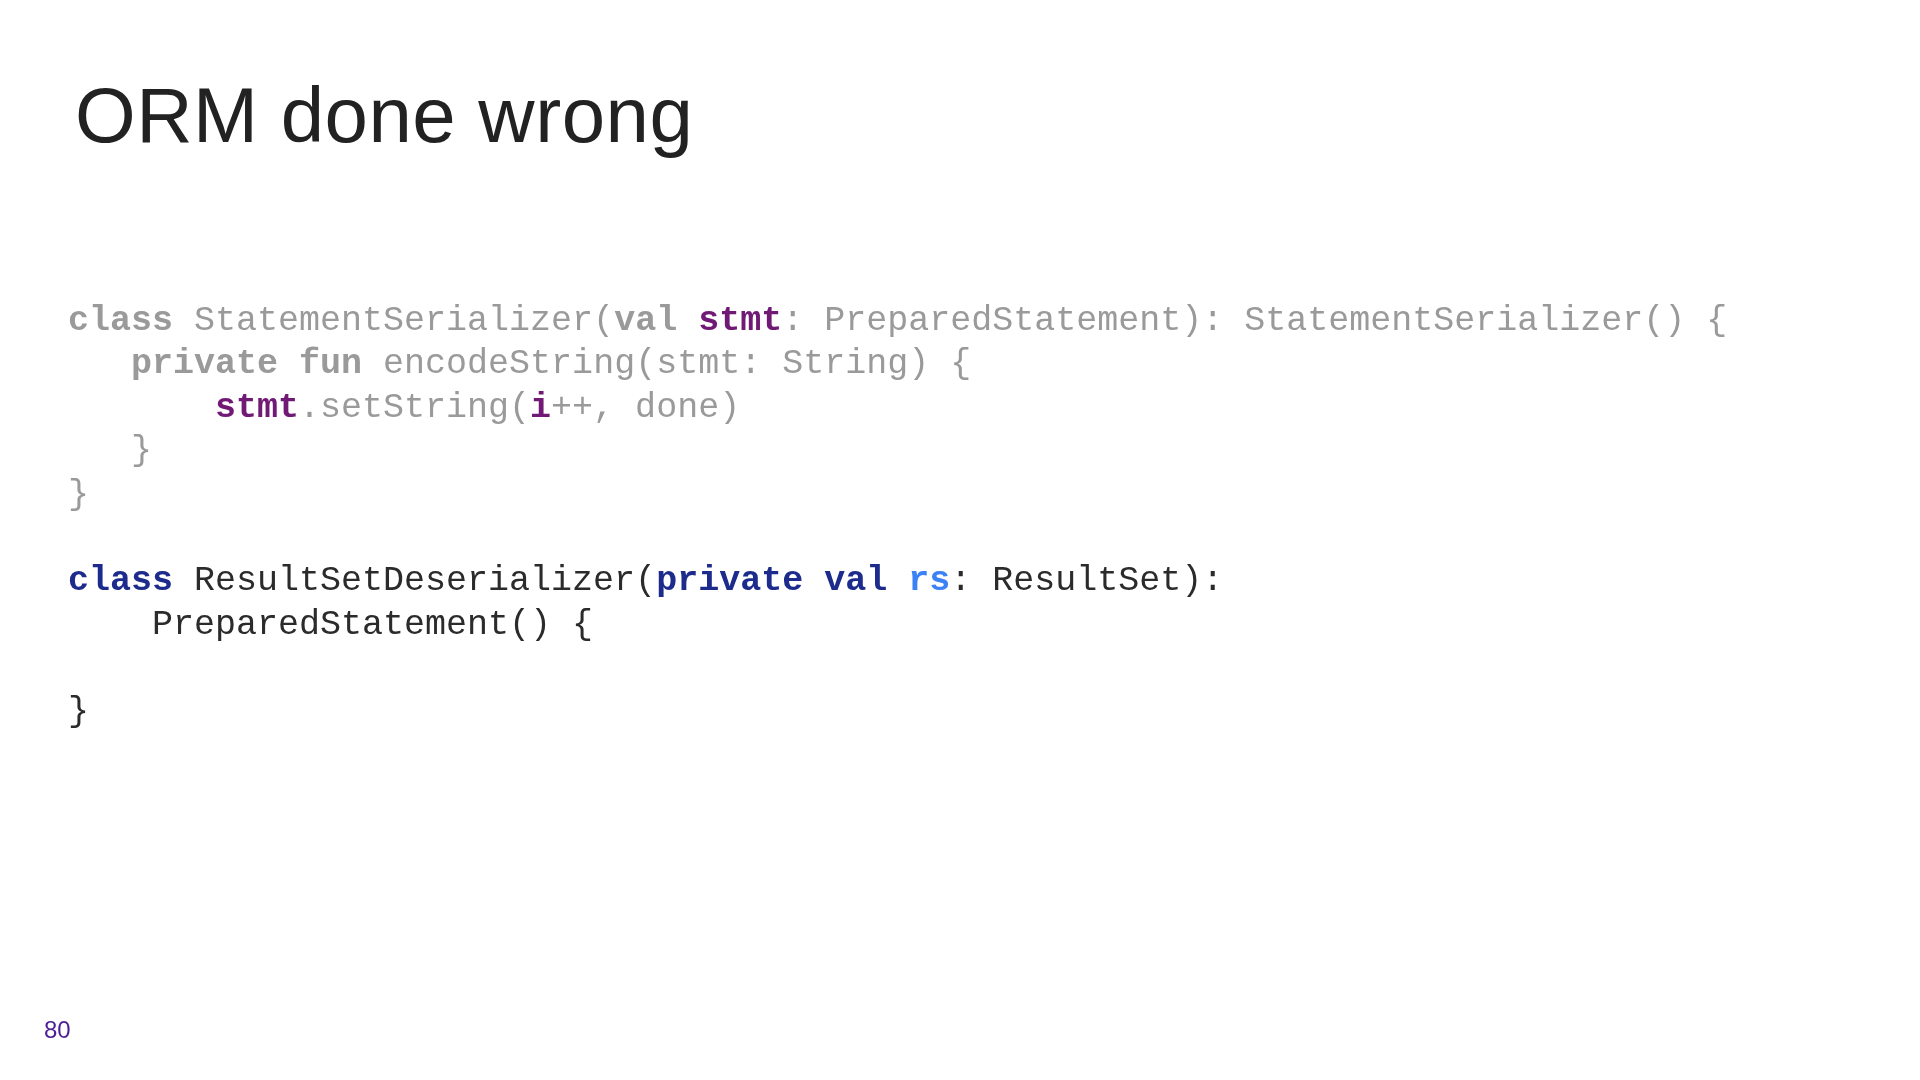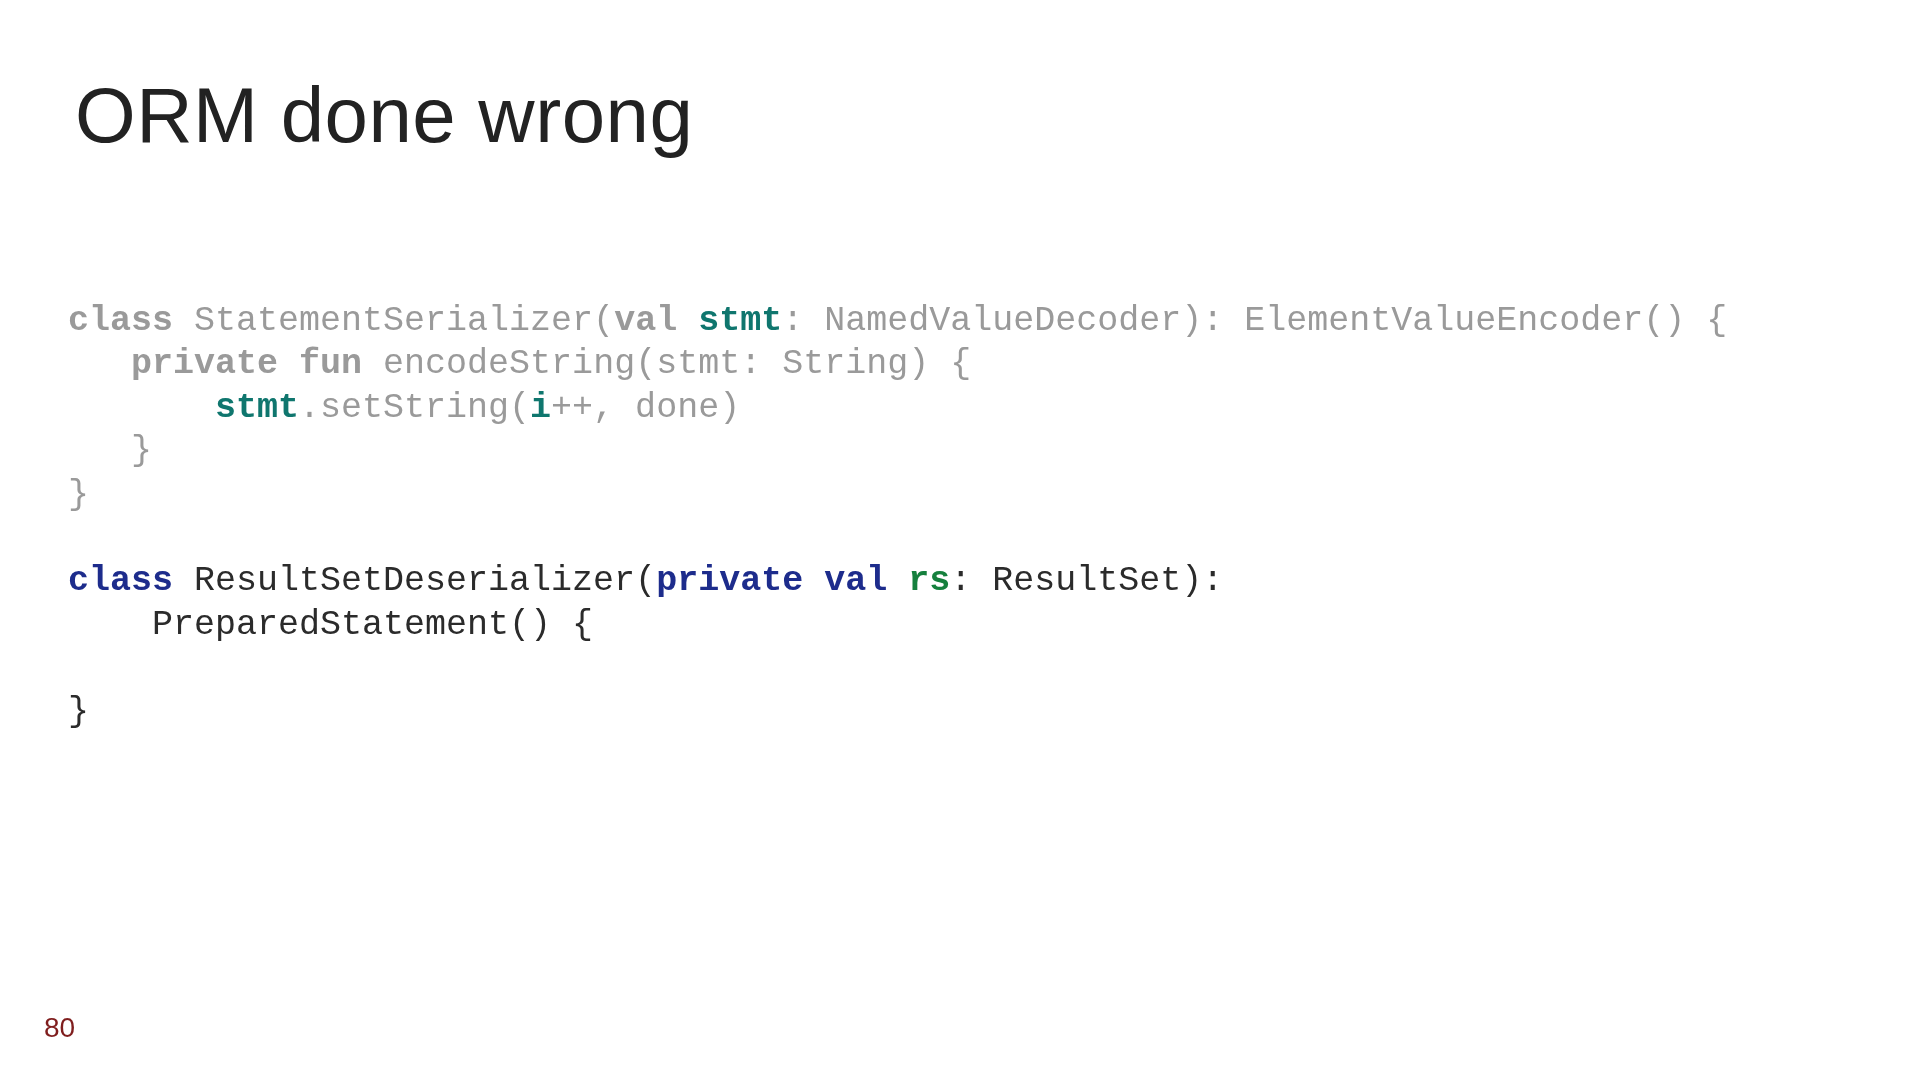--- a/index.html
+++ b/index.html
@@ -33,40 +33,40 @@
     left: 68px;
     font-family: "SFMono-Regular", Consolas, "Liberation Mono", Menlo, monospace;
     font-size: 35px;
     line-height: 1.24;
     white-space: pre;
     color: #2b2b2b;
   }
   .kw   { font-weight: bold; }
   .dim      { color: #9a9a9a; }
   .dim .kw  { color: #9a9a9a; }
-  .dim .ident { color: #0f766e; }
+  .dim .ident { color: #701a75; }
   .blue-kw   { color: #1d2c8c; font-weight: bold; }
-  .blue-id   { color: #15803d; font-weight: bold; }
+  .blue-id   { color: #3b82f6; font-weight: bold; }
   .page-number {
     position: absolute;
     left: 44px;
     bottom: 36px;
-    font-size: 28px;
-    color: #7f1d1d;
+    font-size: 24px;
+    color: #4c1d95;
     font-weight: 300;
   }
 </style>
 </head>
 <body>
 
 <div class="slide">
 
   <div class="title">ORM done wrong</div>
 
-  <div class="code-area"><span class="dim"><span class="kw">class</span><span> </span><span>StatementSerializer(</span><span class="kw">val</span><span> </span><span class="kw ident">stmt</span><span>: NamedValueDecoder): ElementValueEncoder() {</span>
+  <div class="code-area"><span class="dim"><span class="kw">class</span><span> </span><span>StatementSerializer(</span><span class="kw">val</span><span> </span><span class="kw ident">stmt</span><span>: PreparedStatement): StatementSerializer() {</span>
 <span>   </span><span class="kw">private</span><span> </span><span class="kw">fun</span><span> </span><span>encodeString(stmt: String) {</span>
 <span>       </span><span class="kw ident">stmt</span><span>.setString(</span><span class="kw ident">i</span><span>++, done)</span>
 <span>   }</span>
 <span>}</span></span>
 
 <span class="blue-kw">class</span><span> </span><span>ResultSetDeserializer(</span><span class="blue-kw">private</span><span> </span><span class="blue-kw">val</span><span> </span><span class="blue-id">rs</span><span>: ResultSet):</span>
 <span>    </span><span>PreparedStatement() {</span>
 <span></span>
 <span>}</span></div>
 

